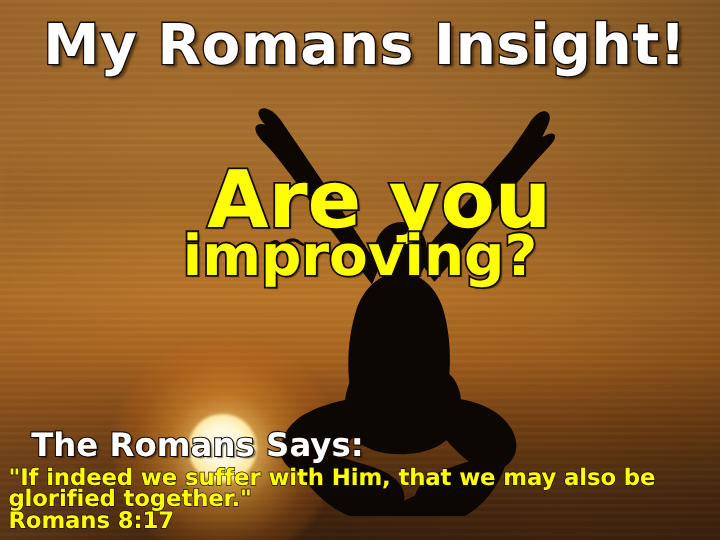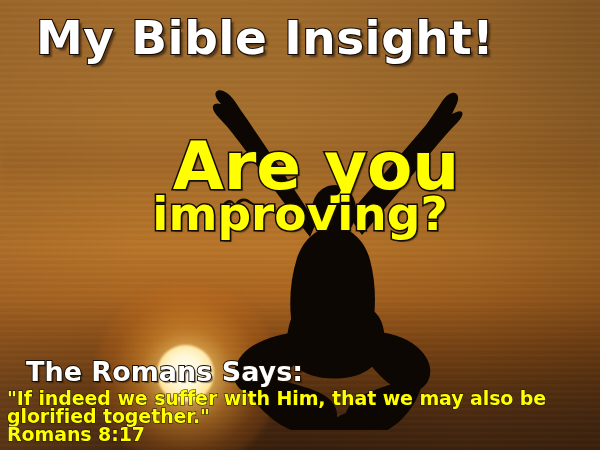--- a/index.html
+++ b/index.html
@@ -286,21 +286,21 @@
                  C151 398, 165 391, 172 381
                  C178 372, 172 357, 160 356 Z"></path>
 
         <path d="M112 288 C126 280, 150 280, 164 288
                  C160 302, 144 310, 136 318
                  C128 310, 116 300, 112 288 Z"></path>
       </g>
     </svg>
   </div>
 
-  <div class="txt title-main">My Bible Insight!</div>
+  <div class="txt title-main">My Romans Insight!</div>
 
   <div class="txt headline headline-1">Are you</div>
 
   <div class="txt headline headline-2">improving?</div>
 
   <div class="txt bible-says">The Romans Says:</div>
 
   <div class="txt verse verse-1">"If indeed we suffer with Him, that we may also be</div>
 
   <div class="txt verse verse-2">glorified together."</div>

